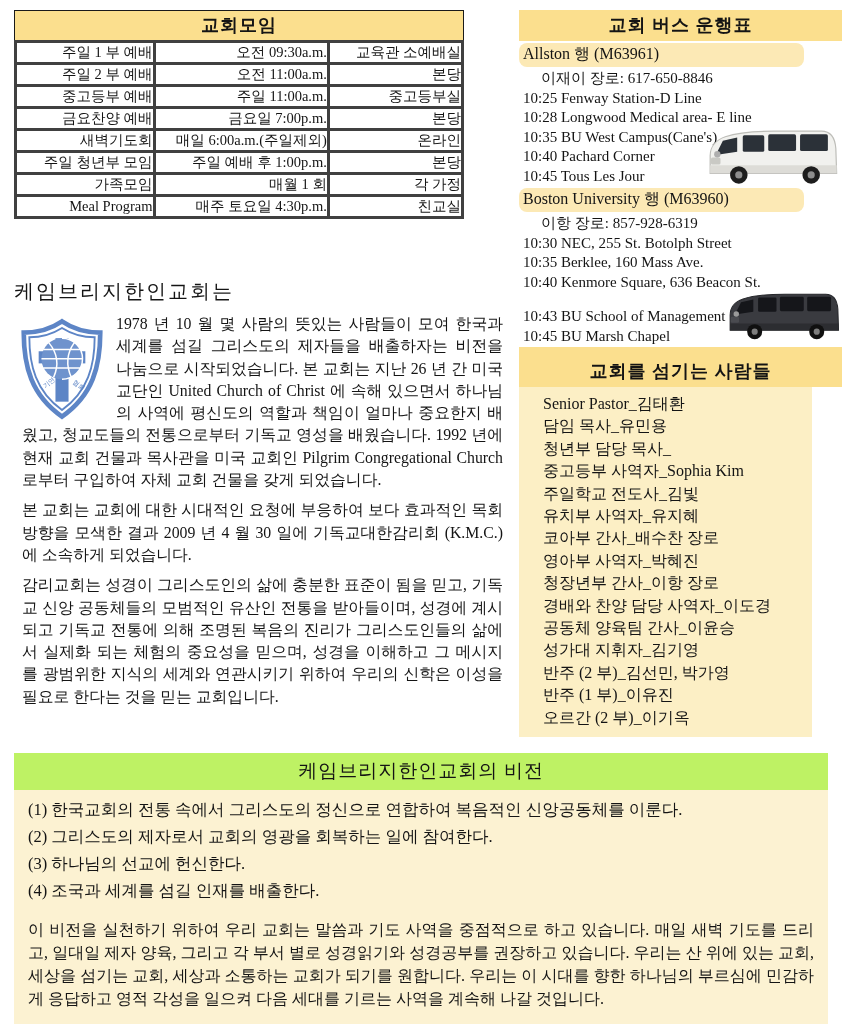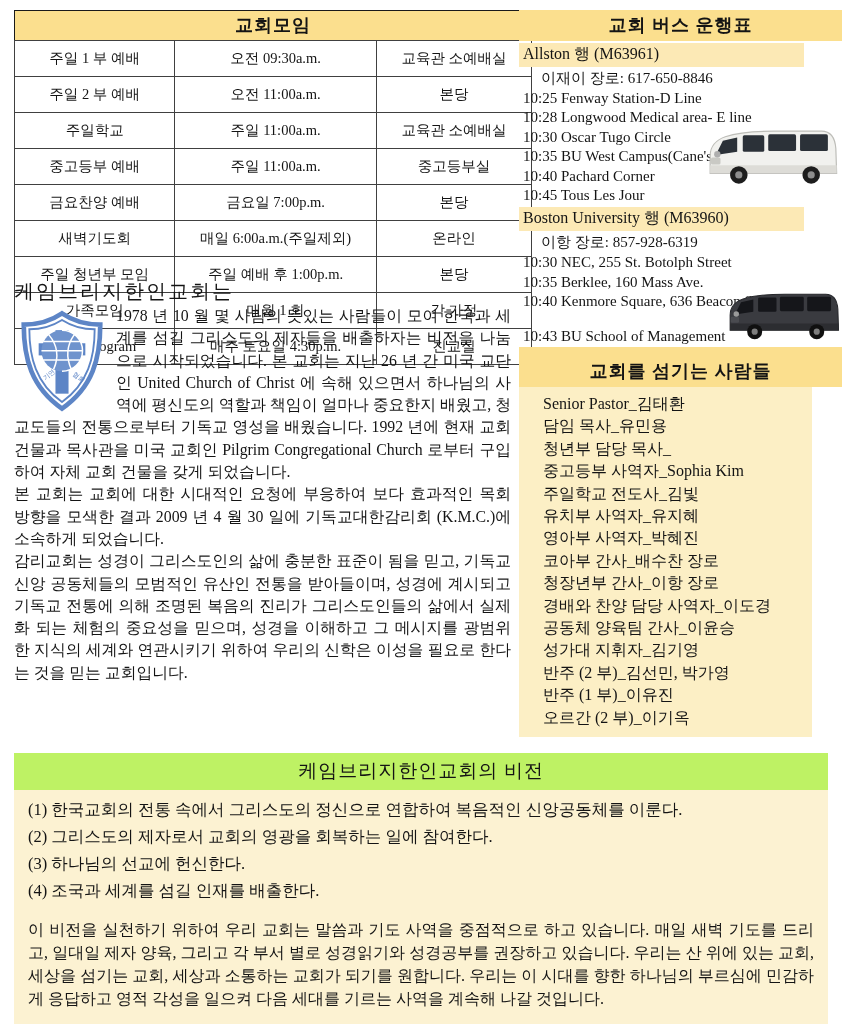--- a/index.html
+++ b/index.html
@@ -2,40 +2,40 @@
 <html><head>
 <meta charset="utf-8">
 <style>
   html,body{margin:0;padding:0;}
   body{
     width:842px;height:1024px;position:relative;background:#ffffff;
     font-family:"Liberation Serif","DejaVu Serif",serif;color:#141414;
     overflow:hidden;
   }
   
-  .meetings{position:absolute;left:14px;top:10px;width:518px;}
+  .meetings{position:absolute;left:14px;top:10px;width:450px;}
   .meetings-caption{
     background:#FBDF8E;border:1px solid #1a1a1a;border-bottom:none;
     text-align:center;font-size:18px;font-weight:bold;padding:2px 0 3px;
     letter-spacing:1px;
   }
   table.mtab{border-collapse:collapse;width:100%;table-layout:fixed;}
   table.mtab td{
-    border:1px solid #404040;text-align:center;font-size:14.5px;
-    padding:8px;height:18.6px;vertical-align:middle;white-space:nowrap;overflow:hidden;
+    border:3px solid #404040;text-align:right;font-size:14.5px;
+    padding:0;height:18.6px;vertical-align:middle;white-space:nowrap;overflow:hidden;
   }
   col.c1{width:31%}col.c2{width:39%}col.c3{width:30%}
   
   .bus{position:absolute;left:519px;top:10px;width:323px;}
   .bus-title{
     background:#FBDF8E;text-align:center;font-size:18px;font-weight:bold;
     padding:3px 0 4px;letter-spacing:1px;
   }
   .route-band{
-    background:#FCE9B5;font-size:16px;padding:1px 0 2px 4px;margin-top:2px;width:281px;
+    background:#FCE9B5;font-size:16px;padding:1px 0 2px 4px;margin-top:2px;width:281px;border-radius:8px;
   }
   .contact-line{font-size:15px;padding:2px 16px 1px 22px;}
   .stop-line{font-size:15px;line-height:19.4px;padding-left:4px;white-space:nowrap;}
   .stop-gap{margin-top:15px;}
   .van{position:absolute;}
   .van-white{left:703px;top:124px;width:140px;height:70px;}
   .van-dark{left:725px;top:288px;width:118px;height:60px;}
   
   .staff{position:absolute;left:519px;top:347px;width:323px;}
   .staff-title{
@@ -43,21 +43,21 @@
     padding:12px 0 4px;letter-spacing:1px;
   }
   .staff-list{
     background:#FCEFC5;width:293px;padding:6px 0 8px 24px;box-sizing:border-box;
   }
   .staff-line{font-size:16px;line-height:22.4px;white-space:nowrap;}
   
   .about{position:absolute;left:14px;top:278px;width:497px;}
   .about-title{font-size:20px;letter-spacing:2px;}
   .about-body{font-size:15.8px;line-height:22.3px;text-align:justify;}
-  .about-body p{margin:0;}
+  .about-body p{margin:8px;}
   .logo{float:left;width:84px;height:104px;margin:4px 12px 2px 6px;}
   
   .vision{position:absolute;left:14px;top:753px;width:814px;}
   .vision-title{
     background:#bef264;text-align:center;font-size:19px;font-weight:normal;
     padding:5px 0 6px;letter-spacing:1px;
   }
   .vision-body{background:#FCF2D2;padding:6px 14px 16px 14px;}
   .vision-item{font-size:16.5px;line-height:27px;}
   .vision-par{font-size:16px;line-height:23px;text-align:justify;margin-top:14px;}
@@ -78,25 +78,20 @@
           <td>주일 1 부 예배</td>
           <td>오전 09:30a.m.</td>
           <td>교육관 소예배실</td>
         </tr>
       <tr>
           <td>주일 2 부 예배</td>
           <td>오전 11:00a.m.</td>
           <td>본당</td>
         </tr>
       <tr>
-          <td>주일학교</td>
-          <td>주일 11:00a.m.</td>
-          <td>교육관 소예배실</td>
-        </tr>
-      <tr>
           <td>중고등부 예배</td>
           <td>주일 11:00a.m.</td>
           <td>중고등부실</td>
         </tr>
       <tr>
           <td>금요찬양 예배</td>
           <td>금요일 7:00p.m.</td>
           <td>본당</td>
         </tr>
       <tr>
@@ -123,21 +118,20 @@
   </table>
 </div>
 
 <div class="bus">
   <div class="bus-title">교회 버스 운행표</div>
 
   <div class="route-band">Allston 행 (M63961)</div>
   <div class="contact-line">이재이 장로: 617-650-8846</div>
   <div class="stop-line">10:25 Fenway Station-D Line</div>
   <div class="stop-line">10:28 Longwood Medical area- E line</div>
-  <div class="stop-line">10:30 Oscar Tugo Circle</div>
   <div class="stop-line">10:35 BU West Campus(Cane's)</div>
   <div class="stop-line">10:40 Pachard Corner</div>
   <div class="stop-line">10:45 Tous Les Jour</div>
 
   <div class="route-band">Boston University 행 (M63960)</div>
   <div class="contact-line">이항 장로: 857-928-6319</div>
   <div class="stop-line">10:30 NEC, 255 St. Botolph Street</div>
   <div class="stop-line">10:35 Berklee, 160 Mass Ave.</div>
   <div class="stop-line">10:40 Kenmore Square, 636 Beacon St.</div>
   <div class="stop-line stop-gap">10:43 BU School of Management</div>
@@ -176,22 +170,22 @@
 
 <div class="staff">
   <div class="staff-title">교회를 섬기는 사람들</div>
   <div class="staff-list">
     <div class="staff-line">Senior Pastor_김태환</div>
     <div class="staff-line">담임 목사_유민용</div>
     <div class="staff-line">청년부 담당 목사_</div>
     <div class="staff-line">중고등부 사역자_Sophia Kim</div>
     <div class="staff-line">주일학교 전도사_김빛</div>
     <div class="staff-line">유치부 사역자_유지혜</div>
+    <div class="staff-line">코아부 간사_배수찬 장로</div>
     <div class="staff-line">영아부 사역자_박혜진</div>
-    <div class="staff-line">코아부 간사_배수찬 장로</div>
     <div class="staff-line">청장년부 간사_이항 장로</div>
     <div class="staff-line">경배와 찬양 담당 사역자_이도경</div>
     <div class="staff-line">공동체 양육팀 간사_이윤승</div>
     <div class="staff-line">성가대 지휘자_김기영</div>
     <div class="staff-line">반주 (2 부)_김선민, 박가영</div>
     <div class="staff-line">반주 (1 부)_이유진</div>
     <div class="staff-line">오르간 (2 부)_이기옥</div>
   </div>
 </div>
 

